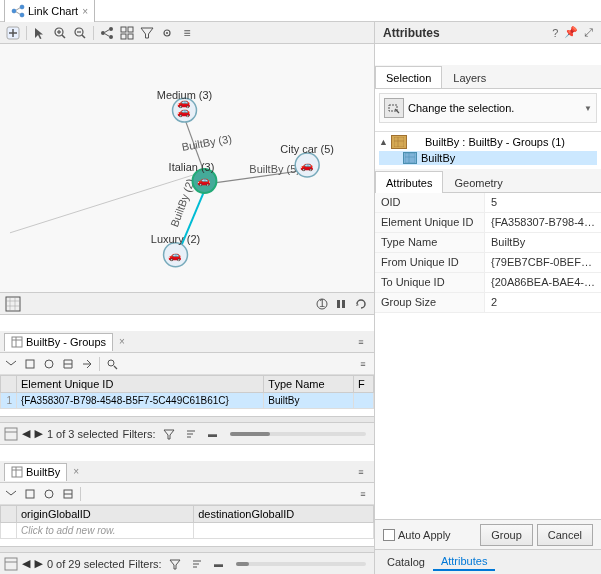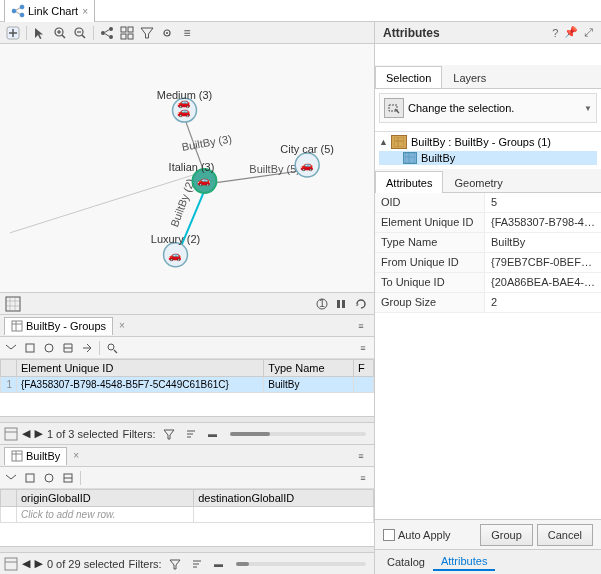--- a/index.html
+++ b/index.html
@@ -89,20 +89,21 @@
       border-top: 1px solid #ccc;
     }
 
     .panel-tab-bar {
       height: 22px;
       background: #f0f0f0;
       border-bottom: 1px solid #ccc;
       display: flex;
       align-items: center;
       padding: 0 4px;
+      margin-top: 16px;
     }
 
     .panel-tab {
       display: flex; align-items: center;
       background: #fff; border: 1px solid #bbb;
       border-bottom: none; padding: 1px 6px; margin-right: 2px; height: 18px;
       font-size: 10px; cursor: pointer;
     }
 
     .panel-toolbar {
@@ -751,21 +752,21 @@
     <div class="tree-area">
       <div class="tree-item">
         <span class="tree-expand">▲</span>
         <div class="tree-icon">
           <svg width="10" height="10">
               <rect x="0" y="0" width="10" height="10" fill="#d4a854" stroke="#a07030" stroke-width="0.5"></rect>
               <line x1="0" y1="4" x2="10" y2="4" stroke="#a07030" stroke-width="0.5"></line>
               <line x1="4" y1="0" x2="4" y2="10" stroke="#a07030" stroke-width="0.5"></line>
             </svg>
         </div>
-        <span style="margin-left:2px;">BuiltBy : BuiltBy - Groups (1)</span>
+        <span style="margin-left:16px;">BuiltBy : BuiltBy - Groups (1)</span>
       </div>
       <div class="tree-child">
         <div class="tree-child-icon">
           <svg width="10" height="10">
               <rect x="0" y="0" width="10" height="10" fill="#7fb3d8" stroke="#4a8fb0" stroke-width="0.5"></rect>
               <line x1="0" y1="4" x2="10" y2="4" stroke="#4a8fb0" stroke-width="0.5"></line>
               <line x1="4" y1="0" x2="4" y2="10" stroke="#4a8fb0" stroke-width="0.5"></line>
             </svg>
         </div>
         <span style="margin-left:2px;">BuiltBy</span>

